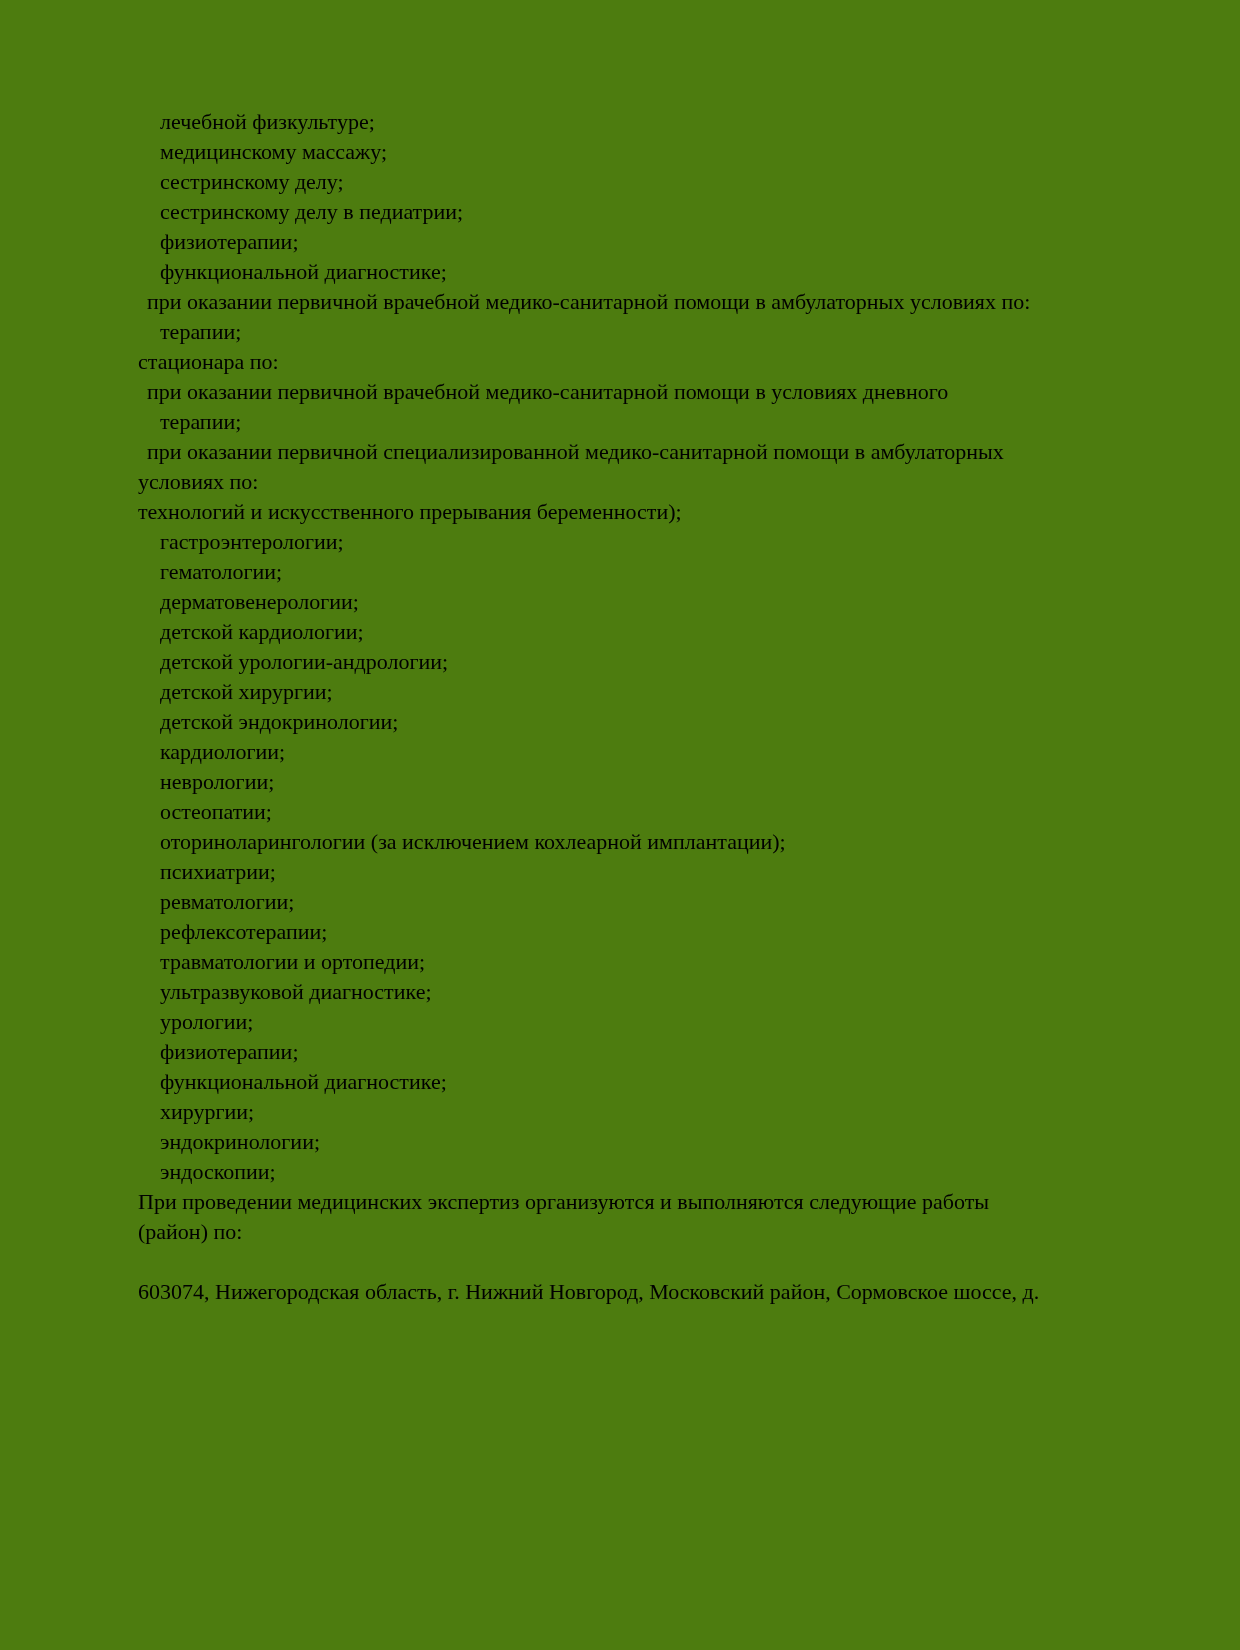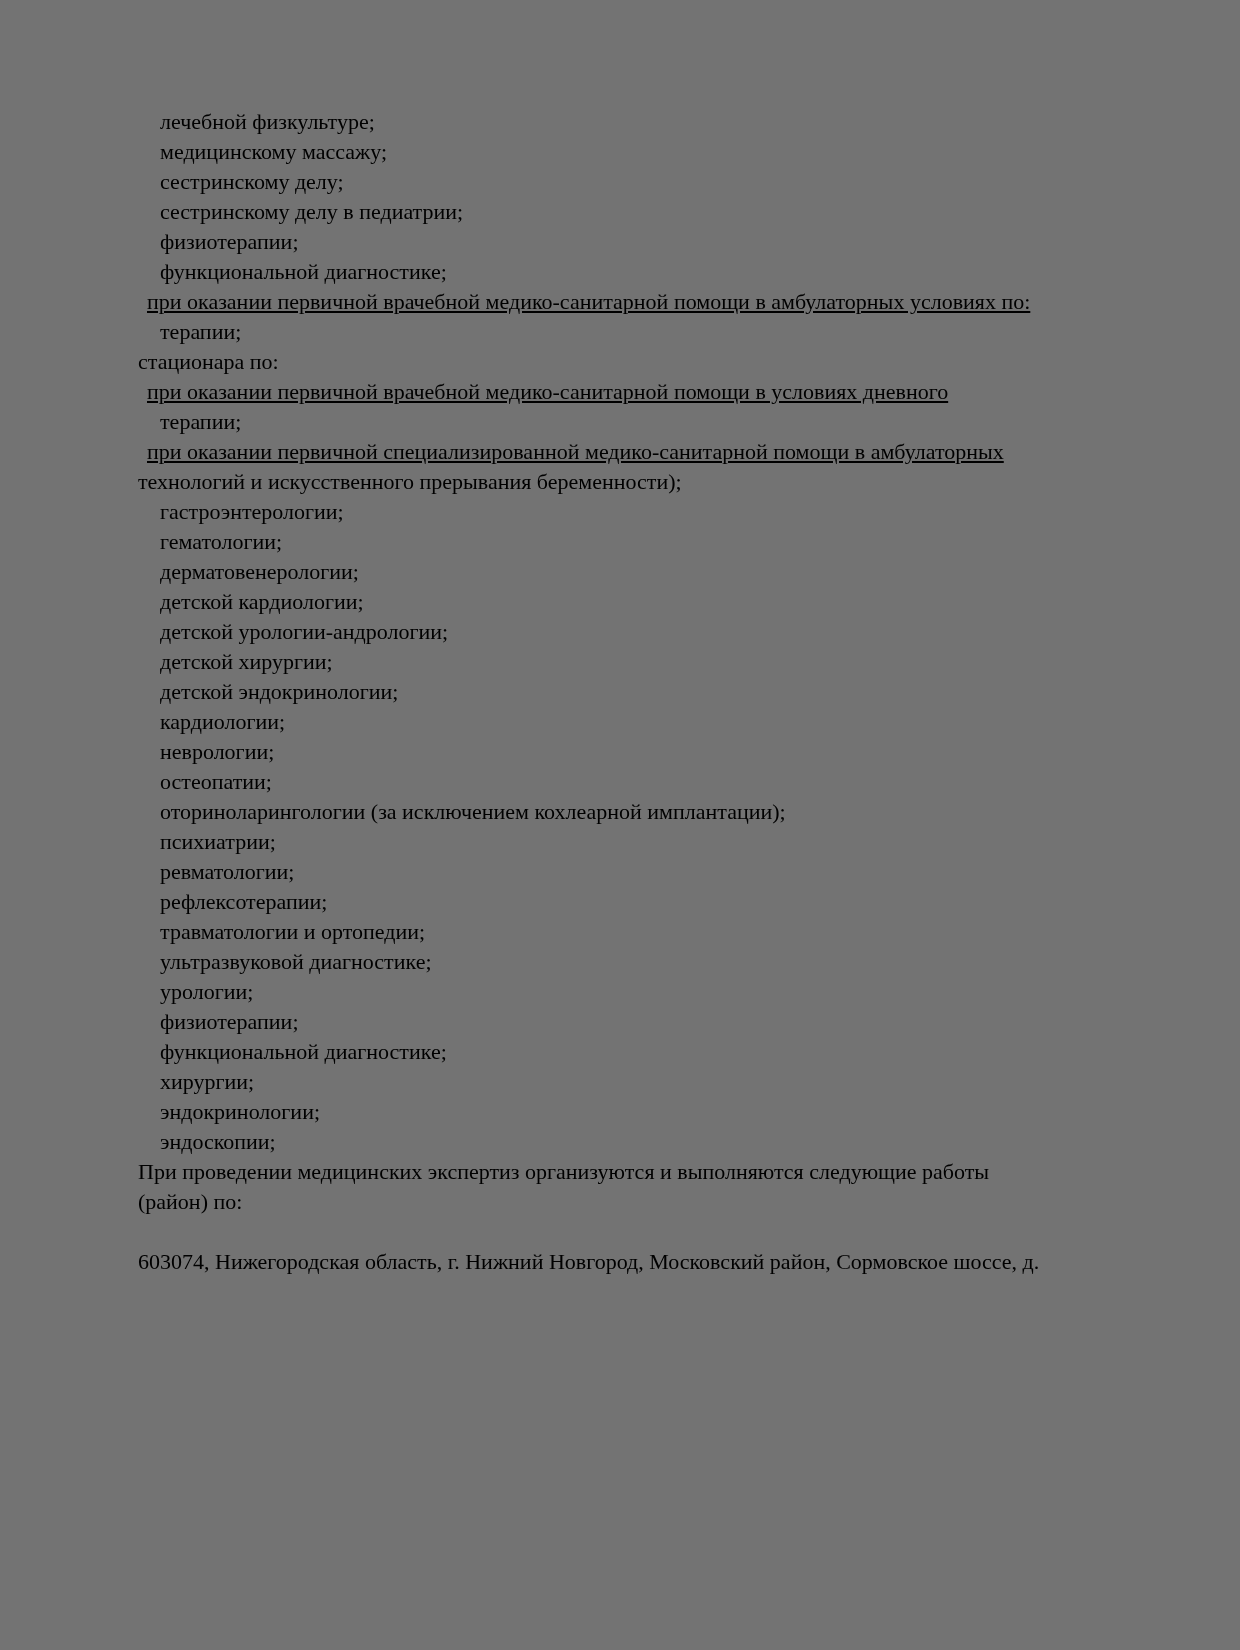--- a/index.html
+++ b/index.html
@@ -4,57 +4,58 @@
 <style>
   html, body {
     margin: 0;
     padding: 0;
     background: #ffffff;
   }
   .page {
     position: relative;
     width: 1240px;
     height: 1650px;
-    background: #737373;
+    background: #4d7c0f;
     overflow: hidden;
     box-sizing: border-box;
     padding: 107px 118px 0 138px;
     font-family: "Liberation Serif", "DejaVu Serif", serif;
     font-size: 22px;
     line-height: 30px;
     color: #000000;
   }
   .doc-body {
     width: 100%;
   }
   .line {
     white-space: nowrap;
     height: 30px;
   }
   .indent-0 { padding-left: 0; }
-  .indent-1 { padding-left: 9px; text-decoration: underline; }
+  .indent-1 { padding-left: 9px; }
   .indent-2 { padding-left: 22px; }
 </style>
 </head>
 <body>
 
 <div class="page">
   <div class="doc-body">
       <div class="line indent-2">лечебной физкультуре;</div>
       <div class="line indent-2">медицинскому массажу;</div>
       <div class="line indent-2">сестринскому делу;</div>
       <div class="line indent-2">сестринскому делу в педиатрии;</div>
       <div class="line indent-2">физиотерапии;</div>
       <div class="line indent-2">функциональной диагностике;</div>
       <div class="line indent-1">при оказании первичной врачебной медико-санитарной помощи в амбулаторных условиях по:</div>
       <div class="line indent-2">терапии;</div>
       <div class="line indent-0">стационара по:</div>
       <div class="line indent-1">при оказании первичной врачебной медико-санитарной помощи в условиях дневного</div>
       <div class="line indent-2">терапии;</div>
       <div class="line indent-1">при оказании первичной специализированной медико-санитарной помощи в амбулаторных</div>
+      <div class="line indent-0">условиях по:</div>
       <div class="line indent-0">технологий и искусственного прерывания беременности);</div>
       <div class="line indent-2">гастроэнтерологии;</div>
       <div class="line indent-2">гематологии;</div>
       <div class="line indent-2">дерматовенерологии;</div>
       <div class="line indent-2">детской кардиологии;</div>
       <div class="line indent-2">детской урологии-андрологии;</div>
       <div class="line indent-2">детской хирургии;</div>
       <div class="line indent-2">детской эндокринологии;</div>
       <div class="line indent-2">кардиологии;</div>
       <div class="line indent-2">неврологии;</div>

